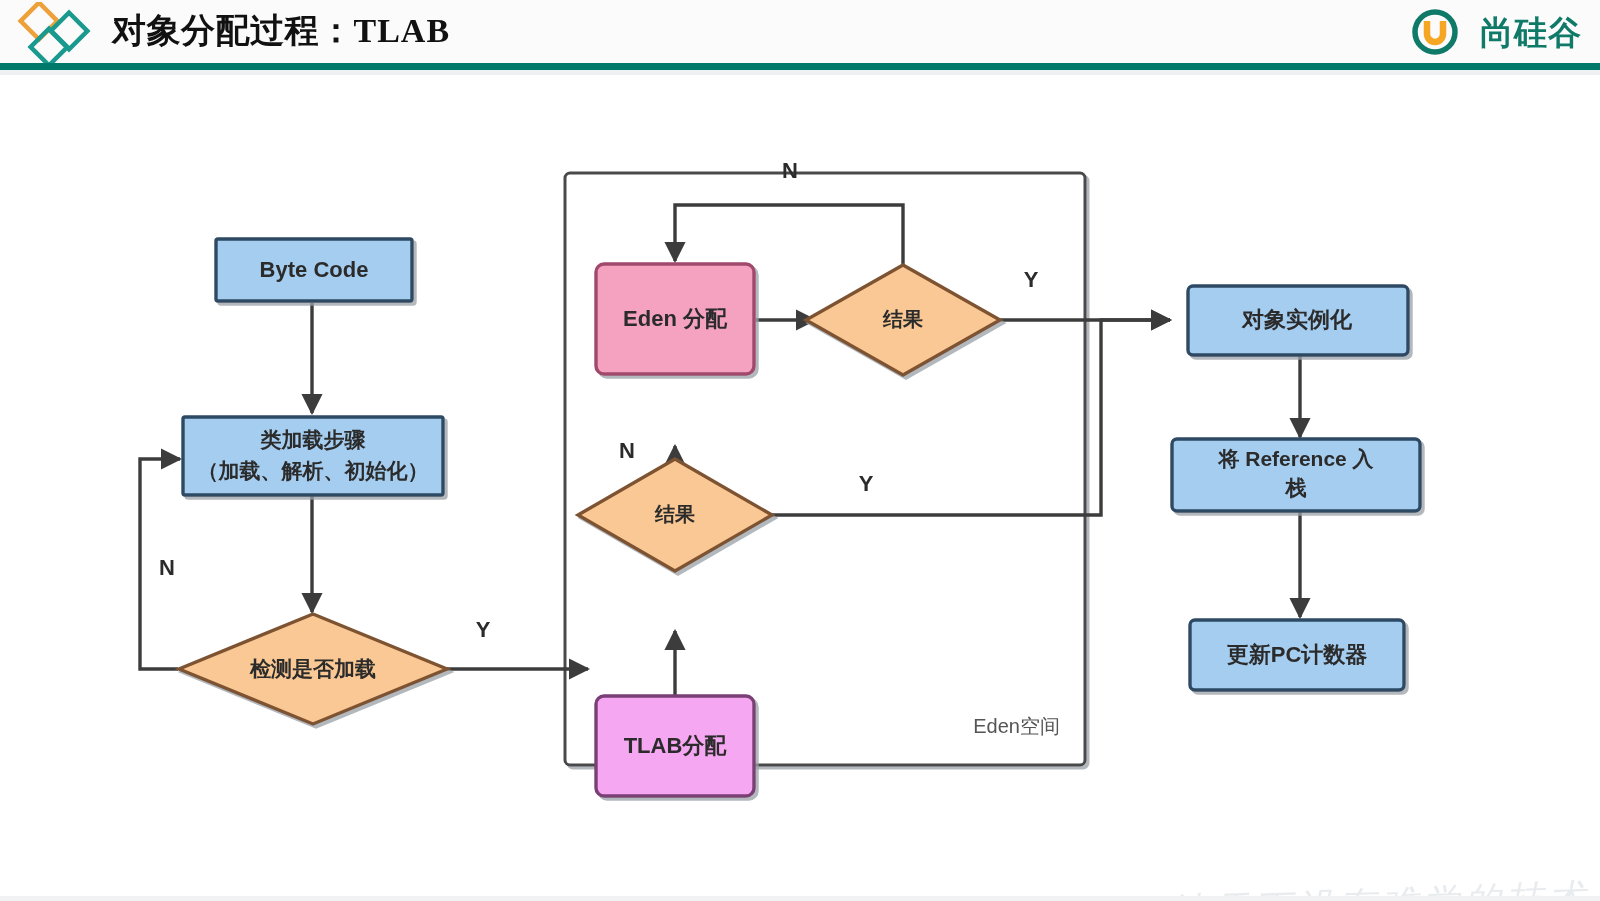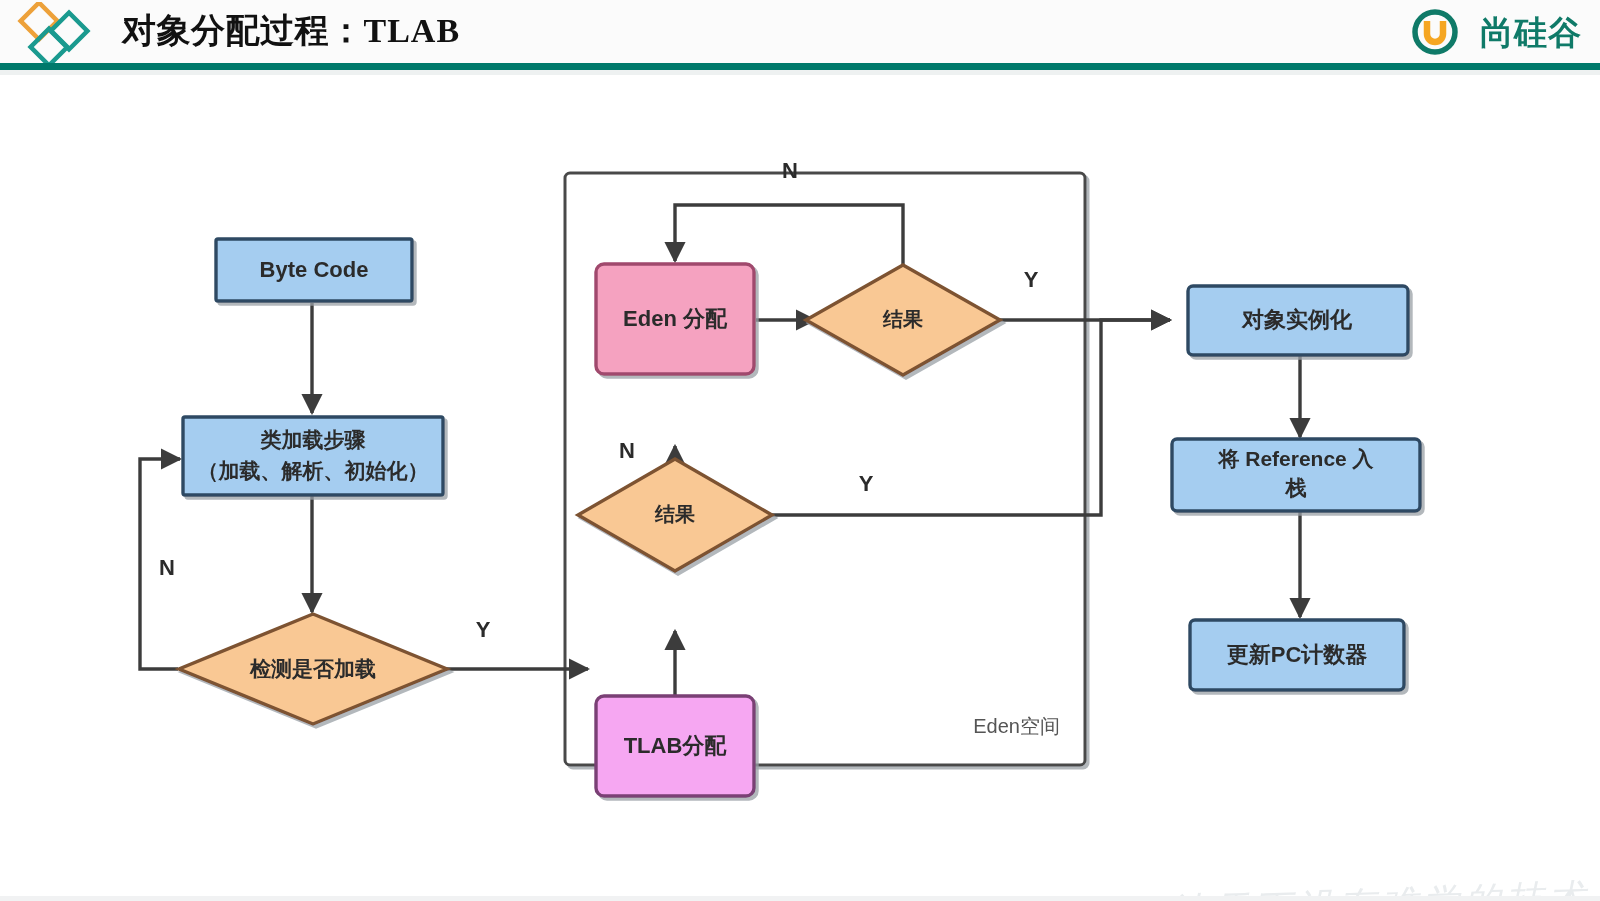--- a/index.html
+++ b/index.html
@@ -34,21 +34,21 @@
     width: 1600px; height: 5px;
     background: #eef1f1;
   }
   #brand-diamonds {
     position: absolute;
     left: 10px; top: 2px;
     width: 92px; height: 68px;
   }
   #page-title {
     position: absolute;
-    left: 122px; top: 8px;
+    left: 112px; top: 8px;
     font-size: 34px;
     font-weight: bold;
     color: #111111;
     letter-spacing: 0.5px;
     white-space: nowrap;
   }
   #page-title .latin {
     font-family: "Liberation Serif", "DejaVu Serif", serif;
     font-weight: bold;
     letter-spacing: 1px;

